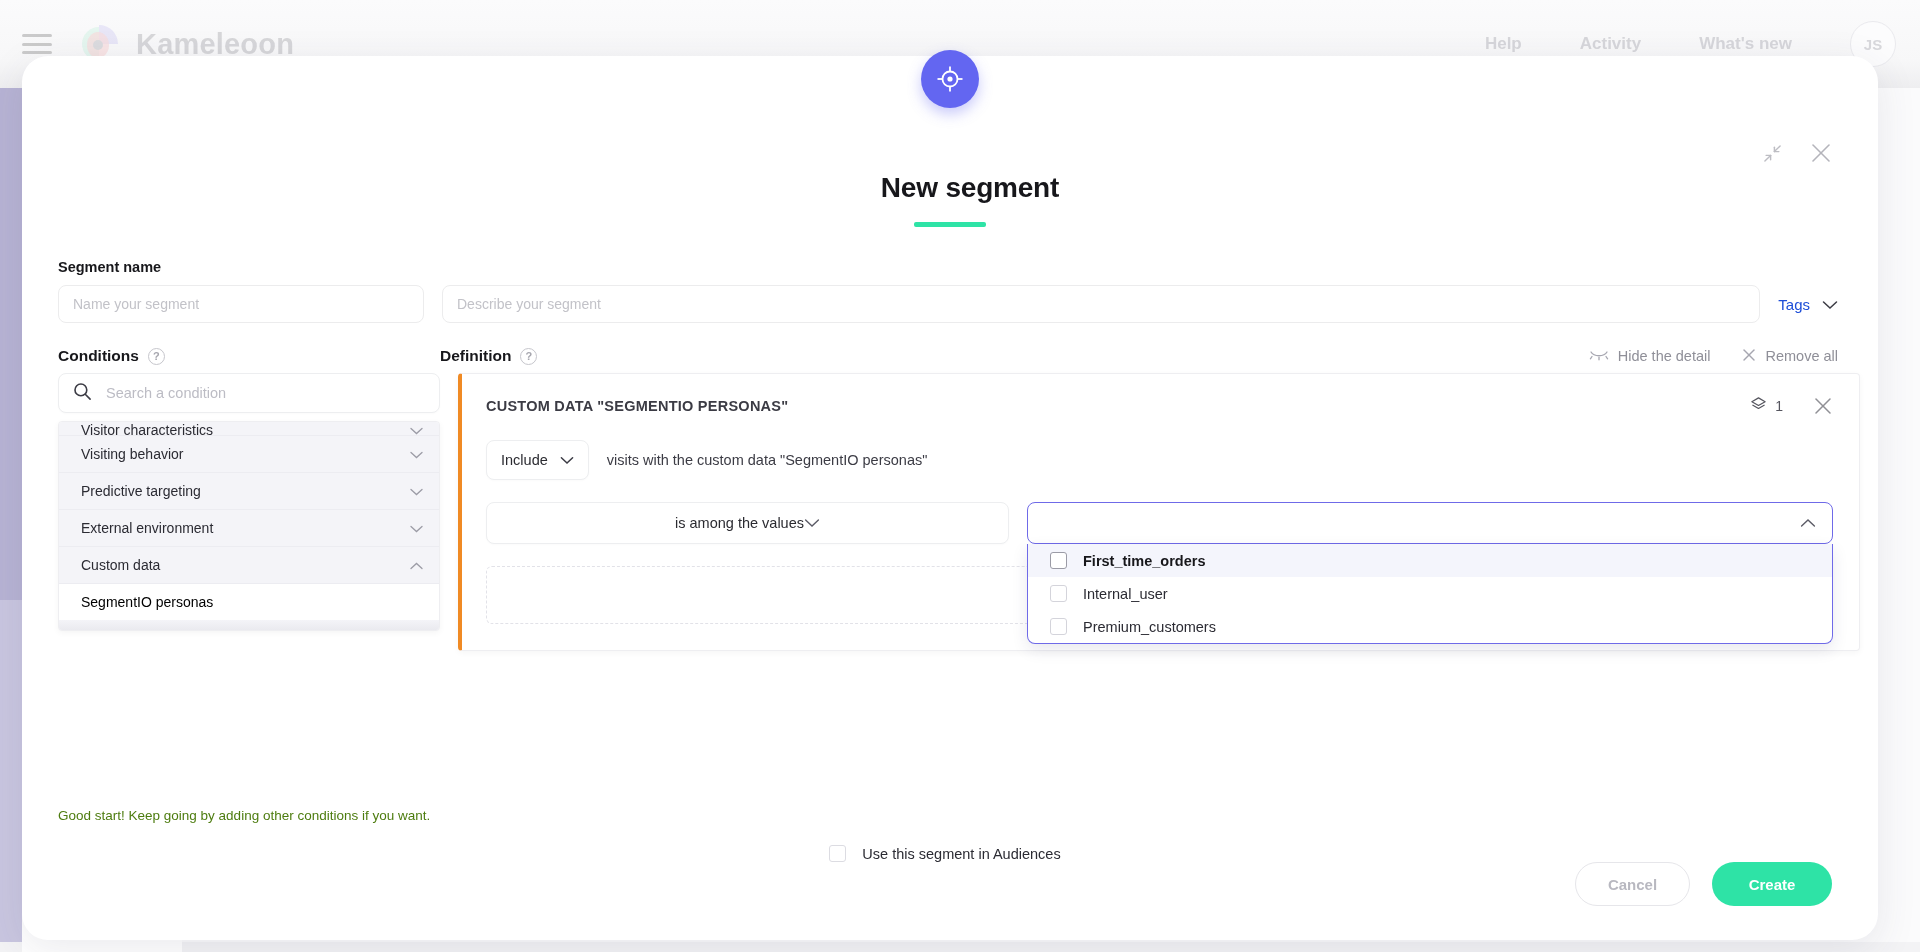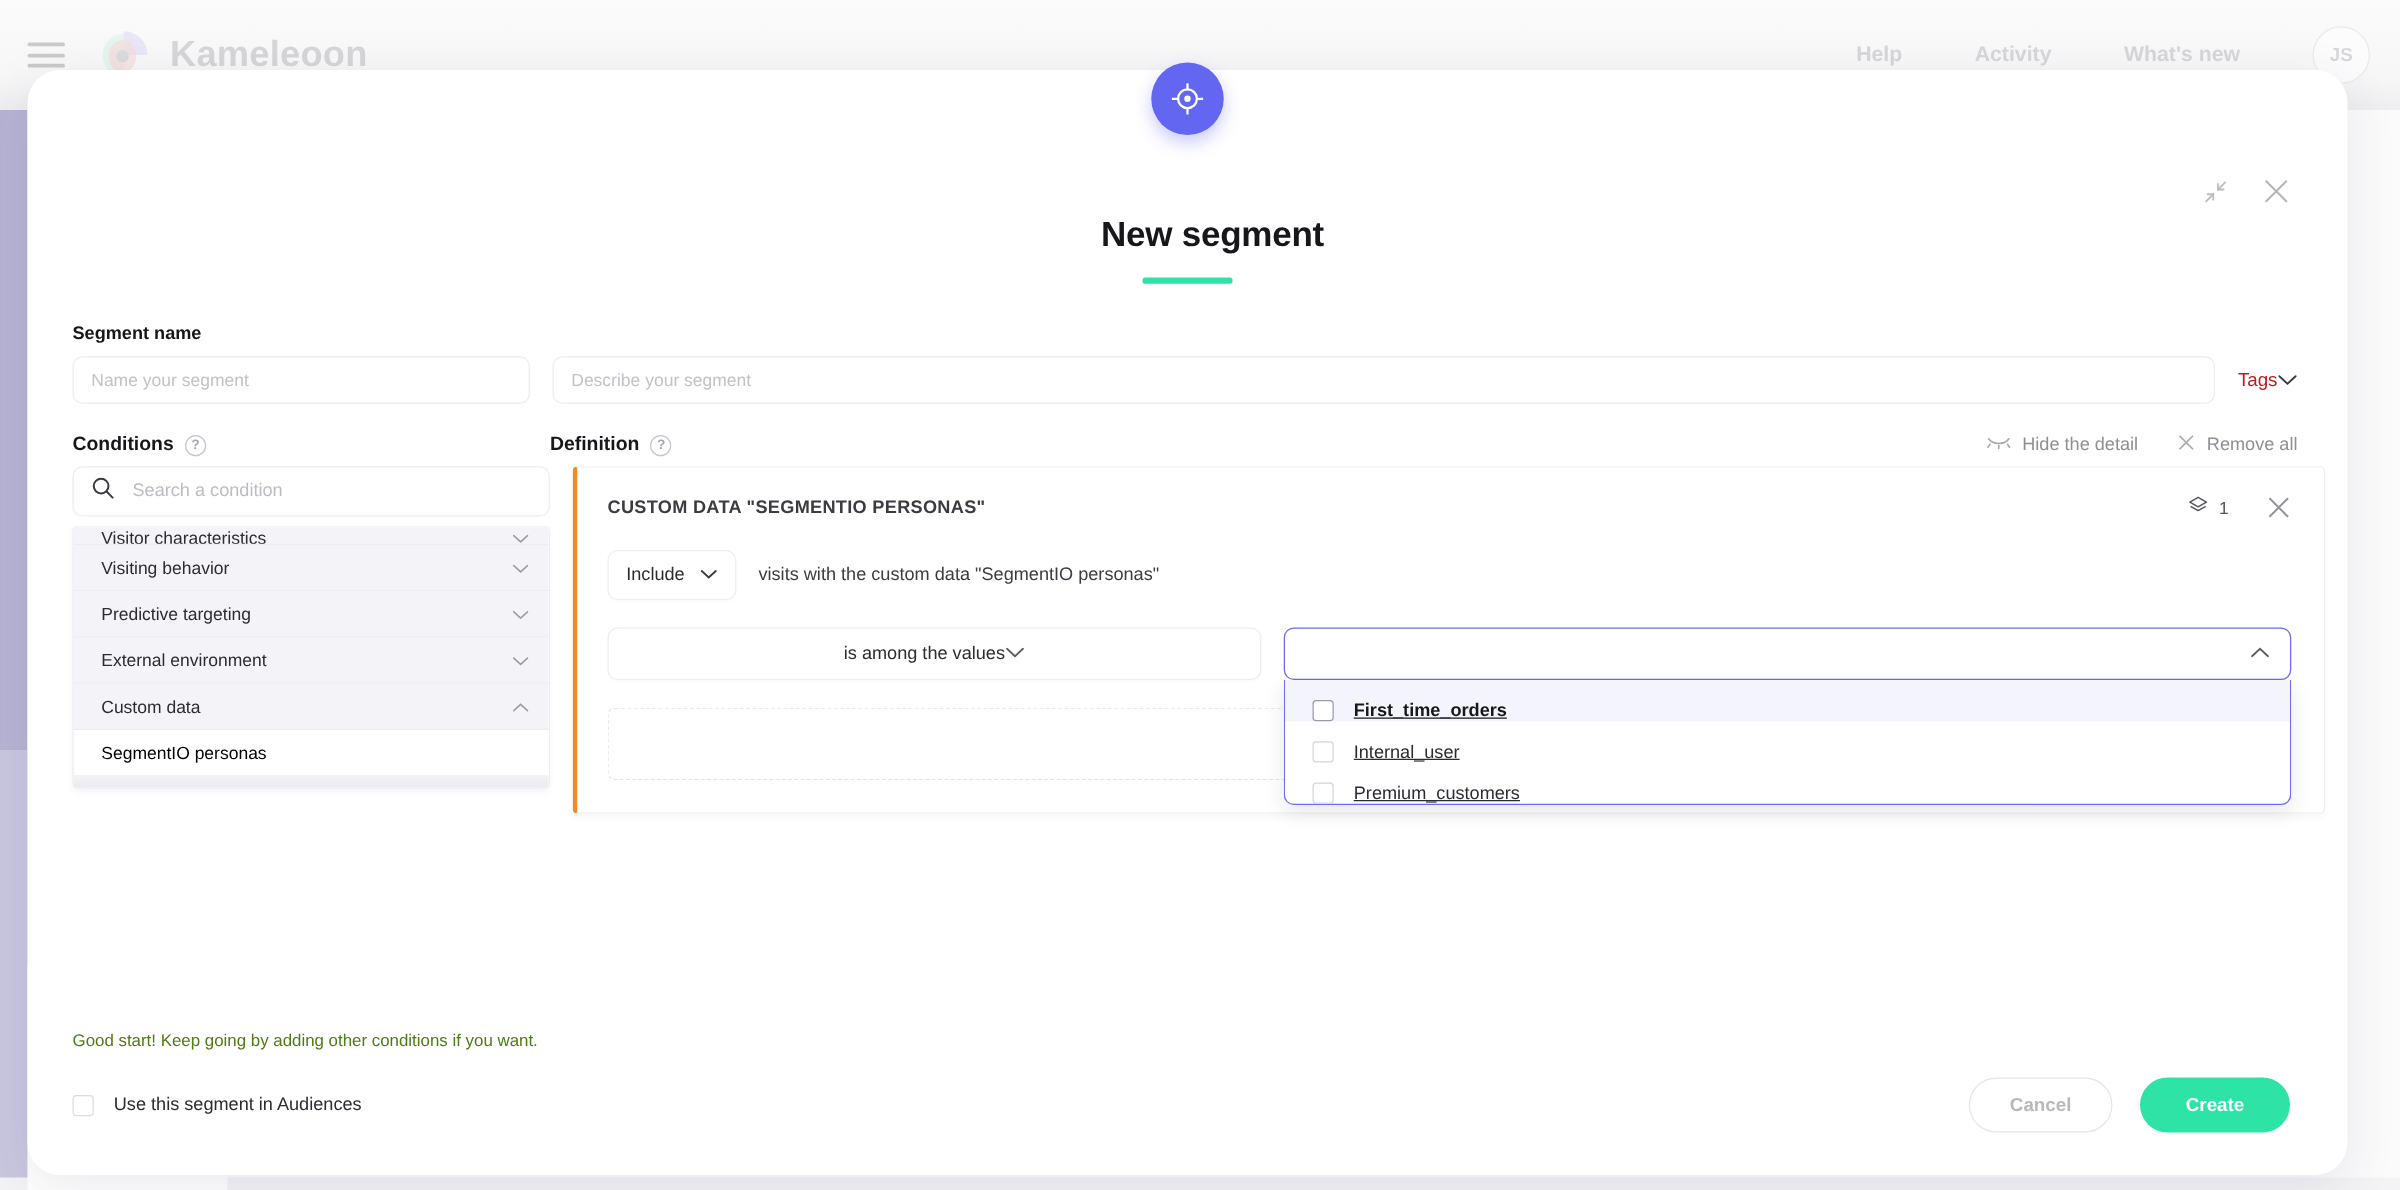--- a/index.html
+++ b/index.html
@@ -87,22 +87,22 @@
   .inputs-row { display: flex; align-items: center; gap: 18px; margin-top: 10px; padding: 0 0 0 18px; }
   .txt {
     height: 38px; border: 1px solid #ececed; border-radius: 8px;
     font-size: 14px; color: #2b2b31; padding: 0 14px; background: #fff;
     font-family: "Liberation Sans", sans-serif;
   }
   .txt::placeholder { color: #c2c2c8; }
   .txt.name { width: 366px; }
   .txt.desc { flex: 1; }
   .tags-btn {
-    display: flex; align-items: center; cursor: pointer;
-    font-size: 15px; color: #b91c1c; padding-right: 22px; white-space: nowrap;
+    display: flex; align-items: center; gap: 12px; cursor: pointer;
+    font-size: 15px; color: #1d4ed8; padding-right: 22px; white-space: nowrap;
   }
 
   
   .sec-row { display: flex; align-items: center; margin-top: 24px; padding-left: 18px; }
   .sec-title { font-size: 15.5px; font-weight: 700; color: #17171b; display: flex; align-items: center; gap: 9px; }
   .help {
     width: 17px; height: 17px; border-radius: 50%; border: 1.4px solid #c6c6cc;
     color: #a6a6ae; font-size: 11px; display: inline-flex; align-items: center; justify-content: center;
     font-weight: 700; cursor: pointer;
   }
@@ -182,22 +182,22 @@
     justify-content: space-between;
   }
   .dropdown {
     position: absolute; left: 0; right: 0; top: 42px;
     background: #fff; border: 1px solid #6f6ae8; border-top: 0;
     border-radius: 0 0 8px 8px;
     box-shadow: 0 6px 16px rgba(40,40,90,.10);
     z-index: 20; overflow: hidden;
   }
   .dd-item {
-    display: flex; align-items: flex-end; gap: 16px;
-    height: 33px; padding: 0 22px; font-size: 14.5px; color: #2b2b33; cursor: pointer; text-decoration: underline;
+    display: flex; align-items: center; gap: 16px;
+    height: 33px; padding: 0 22px; font-size: 14.5px; color: #2b2b33; cursor: pointer;
   }
   .dd-item.active { background: #f4f5fc; font-weight: 700; color: #17171b; }
   .cbx {
     width: 17px; height: 17px; border: 1.5px solid #d4d4db; border-radius: 3px; background: #fff;
     flex: 0 0 auto;
   }
   .dd-item.active .cbx { border-color: #9b9ba6; }
 
   .dropzone {
     margin-top: 22px; height: 58px;
@@ -206,21 +206,21 @@
     font-size: 14.5px; color: #a9a9b3; letter-spacing: .4px;
     background: #fff;
   }
   .dropzone.big {
     margin: 24px 0 0 0; height: 96px;
   }
 
   
   .footer { position: absolute; left: 0; right: 0; bottom: 0; padding: 0 46px 34px 36px; }
   .hint { font-size: 13.5px; color: #4d7c0f; padding-left: 0; }
-  .foot-row { display: flex; align-items: center; margin-top: 22px; }
+  .foot-row { display: flex; align-items: center; margin-top: 22px; flex-direction: column; }
   .check-row { display: flex; align-items: center; gap: 16px; cursor: pointer; }
   .check-box {
     width: 17px; height: 17px; border: 1.5px solid #dcdce2; border-radius: 3px; background: #fff;
   }
   .check-label { font-size: 14.5px; color: #2b2b33; }
   .btns { margin-left: auto; display: flex; align-items: center; gap: 22px; }
   .btn {
     height: 44px; border-radius: 22px; font-size: 15px; font-weight: 700;
     display: flex; align-items: center; justify-content: center; cursor: pointer;
     font-family: "Liberation Sans", sans-serif;

